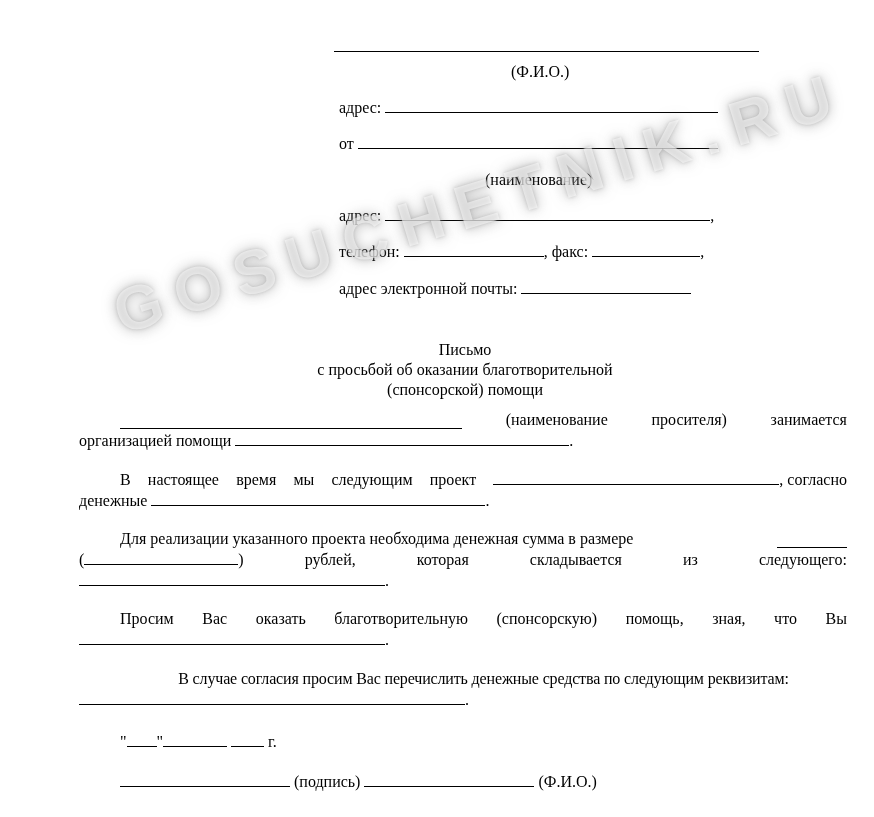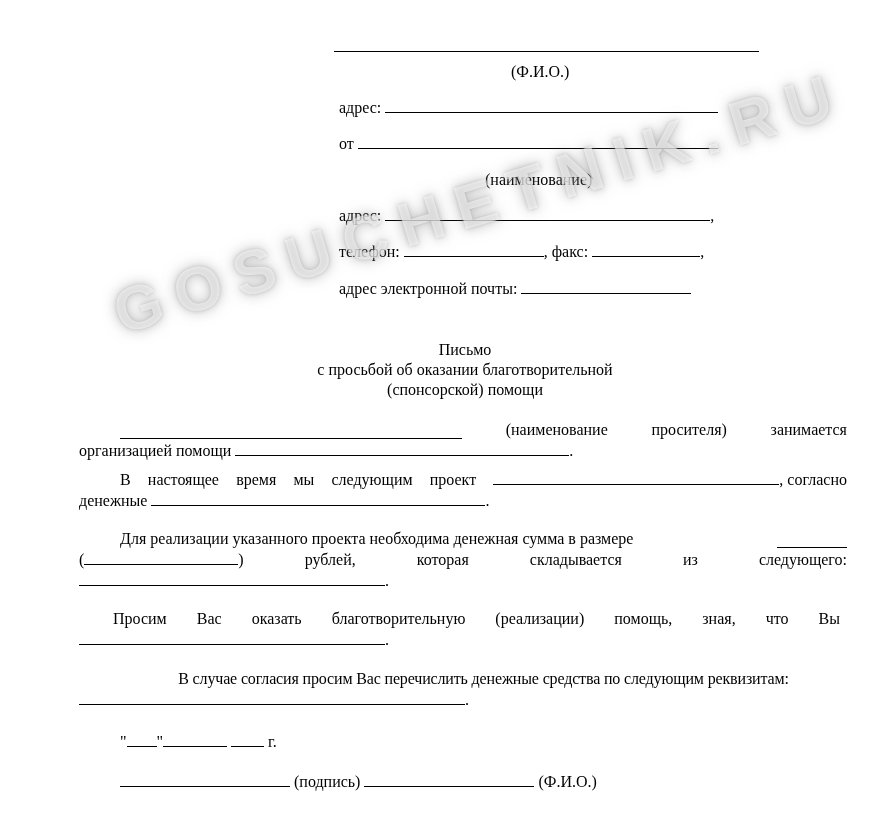--- a/index.html
+++ b/index.html
@@ -50,27 +50,27 @@
   <span>адрес электронной почты:</span>
   <span class="field" style="width:170px;"></span>
 </div>
 
 <div class="abs center" style="left:280px; top:328px; width:370px;margin-top:12px;">
   <div>Письмо</div>
   <div>с просьбой об оказании благотворительной</div>
   <div>(спонсорской) помощи</div>
 </div>
 
-<div class="justify" style="top:420px; left:120px; width:727px;">
+<div class="justify" style="top:410px; left:120px; width:727px;">
   <span class="field" style="width:342px; margin-top:4px;"></span>
   <span>(наименование</span>
   <span>просителя)</span>
   <span>занимается</span>
 </div>
-<div class="abs" style="left:79px; top:431px;margin-top:10px;">
+<div class="abs" style="left:79px; top:431px;">
   <span>организацией помощи</span>
   <span class="field" style="width:334px;"></span><span>.</span>
 </div>
 
 <div class="justify" style="top:470px; left:120px; width:727px;">
   <span>В</span>
   <span>настоящее</span>
   <span>время</span>
   <span>мы</span>
   <span>следующим</span>
@@ -91,26 +91,26 @@
   <span>рублей,</span>
   <span>которая</span>
   <span>складывается</span>
   <span>из</span>
   <span>следующего:</span>
 </div>
 <div class="abs" style="left:79px; top:571px;">
   <span class="field" style="width:306px;"></span><span>.</span>
 </div>
 
-<div class="justify" style="top:609px; left:113px; width:727px;">
+<div class="justify" style="top:609px; left:120px; width:727px;">
   <span>Просим</span>
   <span>Вас</span>
   <span>оказать</span>
   <span>благотворительную</span>
-  <span>(реализации)</span>
+  <span>(спонсорскую)</span>
   <span>помощь,</span>
   <span>зная,</span>
   <span>что</span>
   <span>Вы</span>
 </div>
 <div class="abs" style="left:79px; top:630px;">
   <span class="field" style="width:306px;"></span><span>.</span>
 </div>
 
 <div class="abs" style="left:120px; top:669px; width:727px; letter-spacing:-0.15px;text-align:center;">

